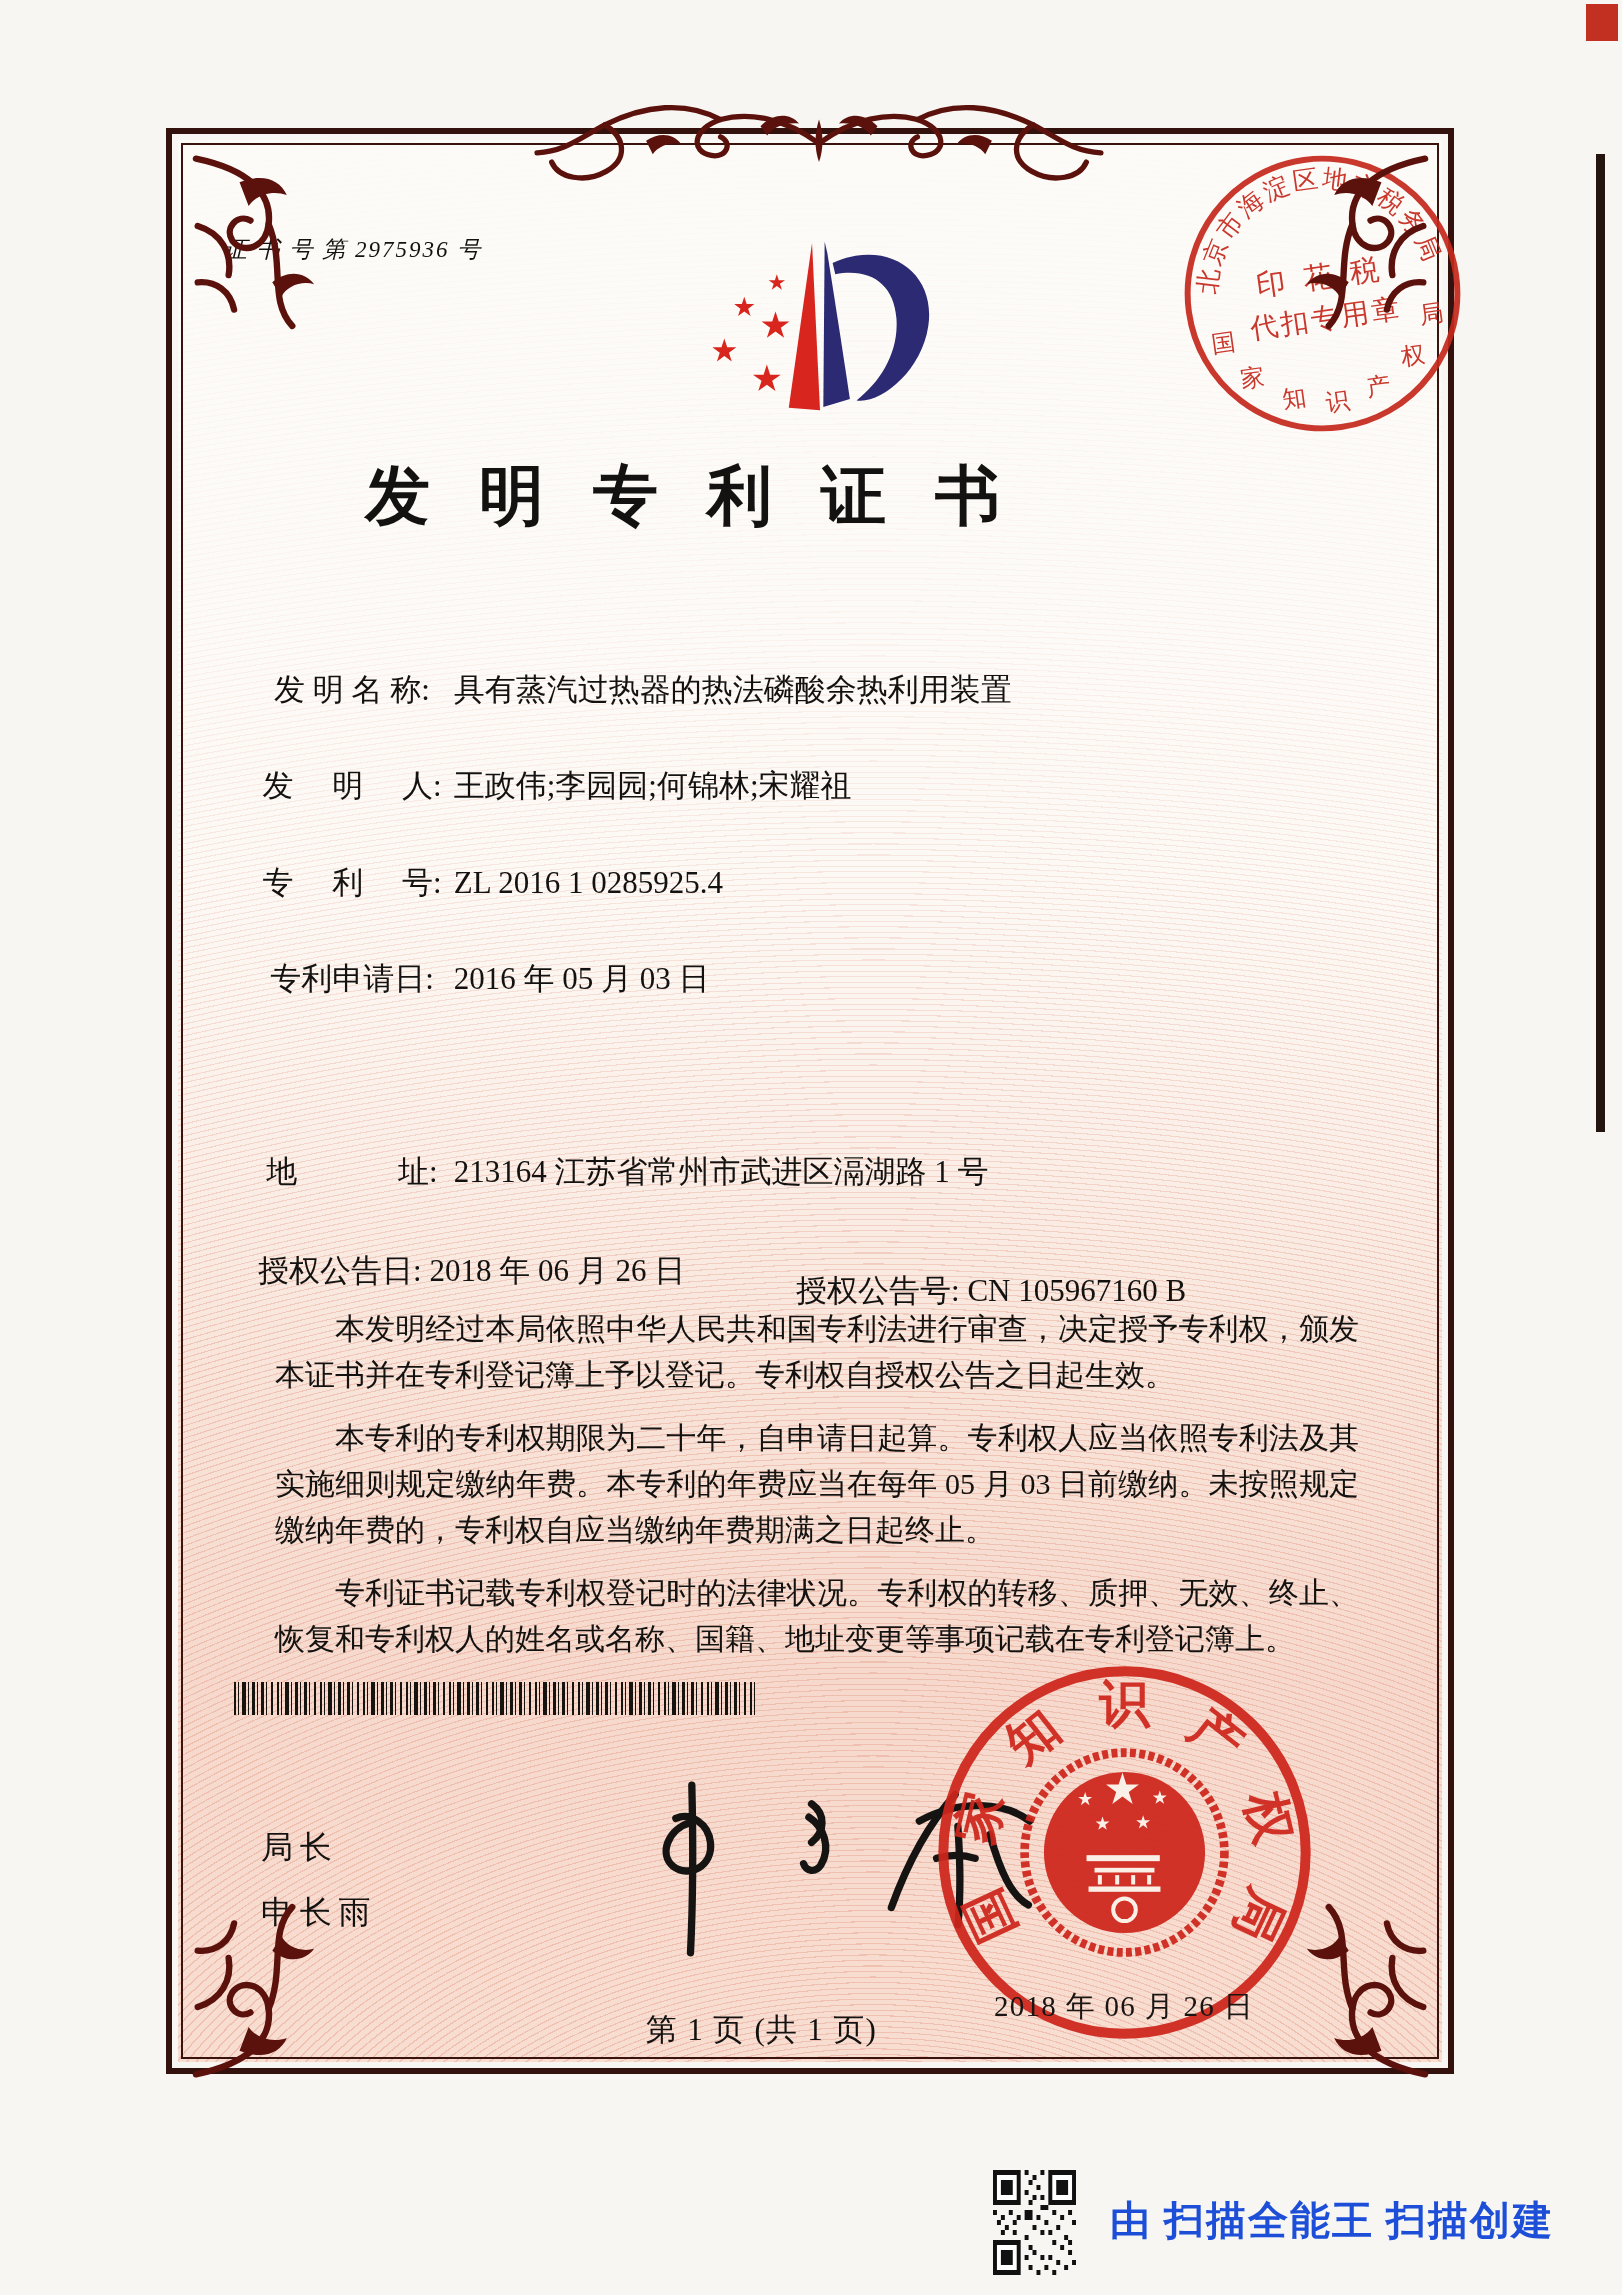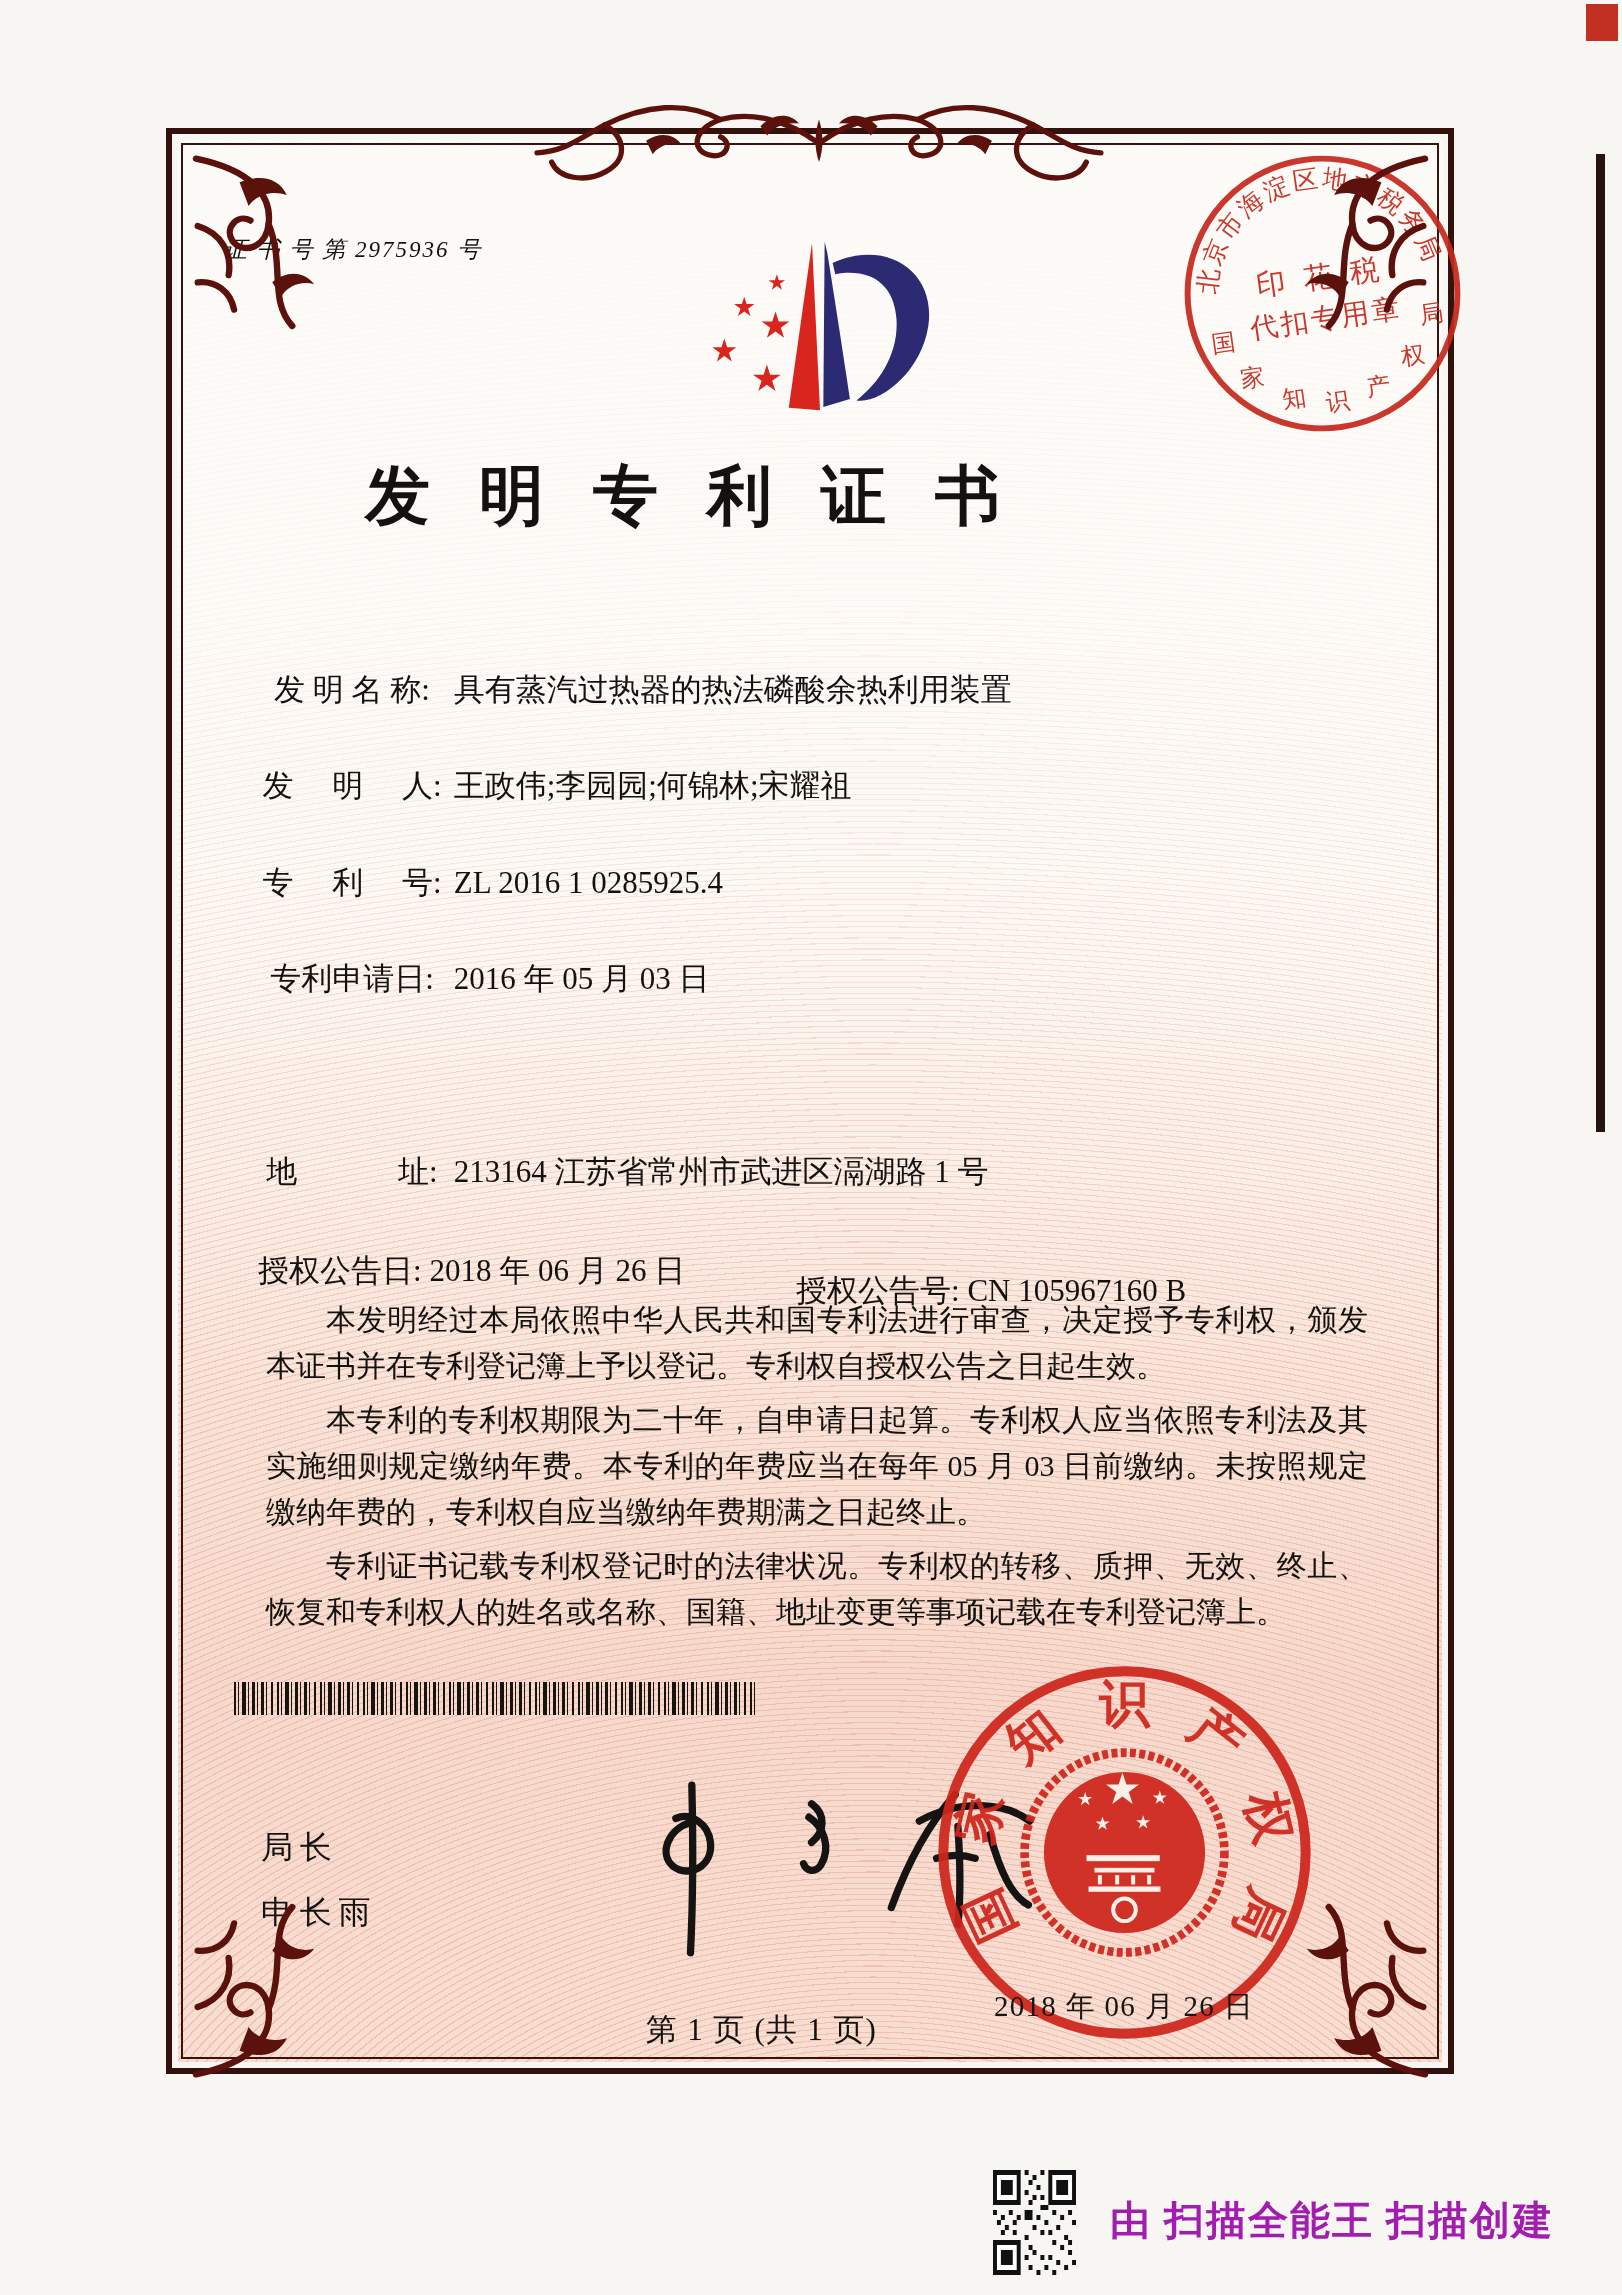--- a/index.html
+++ b/index.html
@@ -16,27 +16,27 @@
       repeating-radial-gradient(932px 599px at 55% 112%, rgba(222,133,112,.32) 0 1.7px, rgba(222,133,112,0) 1.7px 8.6px),
       linear-gradient(180deg,#fdfbf8 0%,#fcf6f1 38%,#f9e7dd 60%,#f6d9cc 80%,#f8ddd1 100%);}
   
   .cert-no{position:absolute;left:224px;top:234px;font-size:23px;letter-spacing:2px;font-style:italic;}
   .title{position:absolute;left:365px;top:452px;font-size:65px;font-weight:600;
          letter-spacing:49px;white-space:nowrap;}
   .field-row{position:absolute;left:258px;font-size:31px;white-space:nowrap;text-align:center;}
   .field-row .lbl{display:inline-block;min-width:188px;}
   .grant-no{position:absolute;left:796px;top:1250px;font-size:31px;white-space:nowrap;margin-top:20px;}
   .body-text{position:absolute;left:258px;top:1289px;width:1118px;font-size:30px;line-height:46px;text-align:justify;}
-  .body-text p{margin:8px;text-indent:2em;}
+  .body-text p{margin:17px;text-indent:2em;}
   .director{position:absolute;left:261px;font-size:32px;letter-spacing:6.7px;}
   .seal-date{position:absolute;left:951px;top:1987px;width:346px;text-align:center;
              font-size:29px;letter-spacing:1.3px;color:#181512;z-index:6;}
   .footer{position:absolute;left:562px;top:2009px;width:399px;text-align:center;font-size:31px;letter-spacing:1.3px;}
   .scan-credit{position:absolute;left:1110px;top:2193px;font-size:40px;font-weight:700;
-               letter-spacing:2px;color:#a21caf;white-space:nowrap;}
+               letter-spacing:2px;color:#1d4ed8;white-space:nowrap;}
   
   .logo{position:absolute;left:702px;top:233px;width:240px;height:186px;}
   .tax-stamp{position:absolute;left:1179px;top:150px;width:287px;height:287px;opacity:.92;}
   .seal{position:absolute;left:930px;top:1658px;width:389px;height:389px;opacity:.93;z-index:5;}
   .signature{position:absolute;left:612px;top:1765px;width:439px;height:200px;z-index:4;}
   .barcode{position:absolute;left:234px;top:1682px;width:524px;height:33px;
     background:repeating-linear-gradient(90deg,
       #17130f 0 2px, transparent 2px 4px, #17130f 4px 5.3px, transparent 5.3px 8px,
       #17130f 8px 12px, transparent 12px 14px, #17130f 14px 15.3px, transparent 15.3px 18px,
       #17130f 18px 21px, transparent 21px 22.6px, #17130f 22.6px 24px, transparent 24px 27px,

